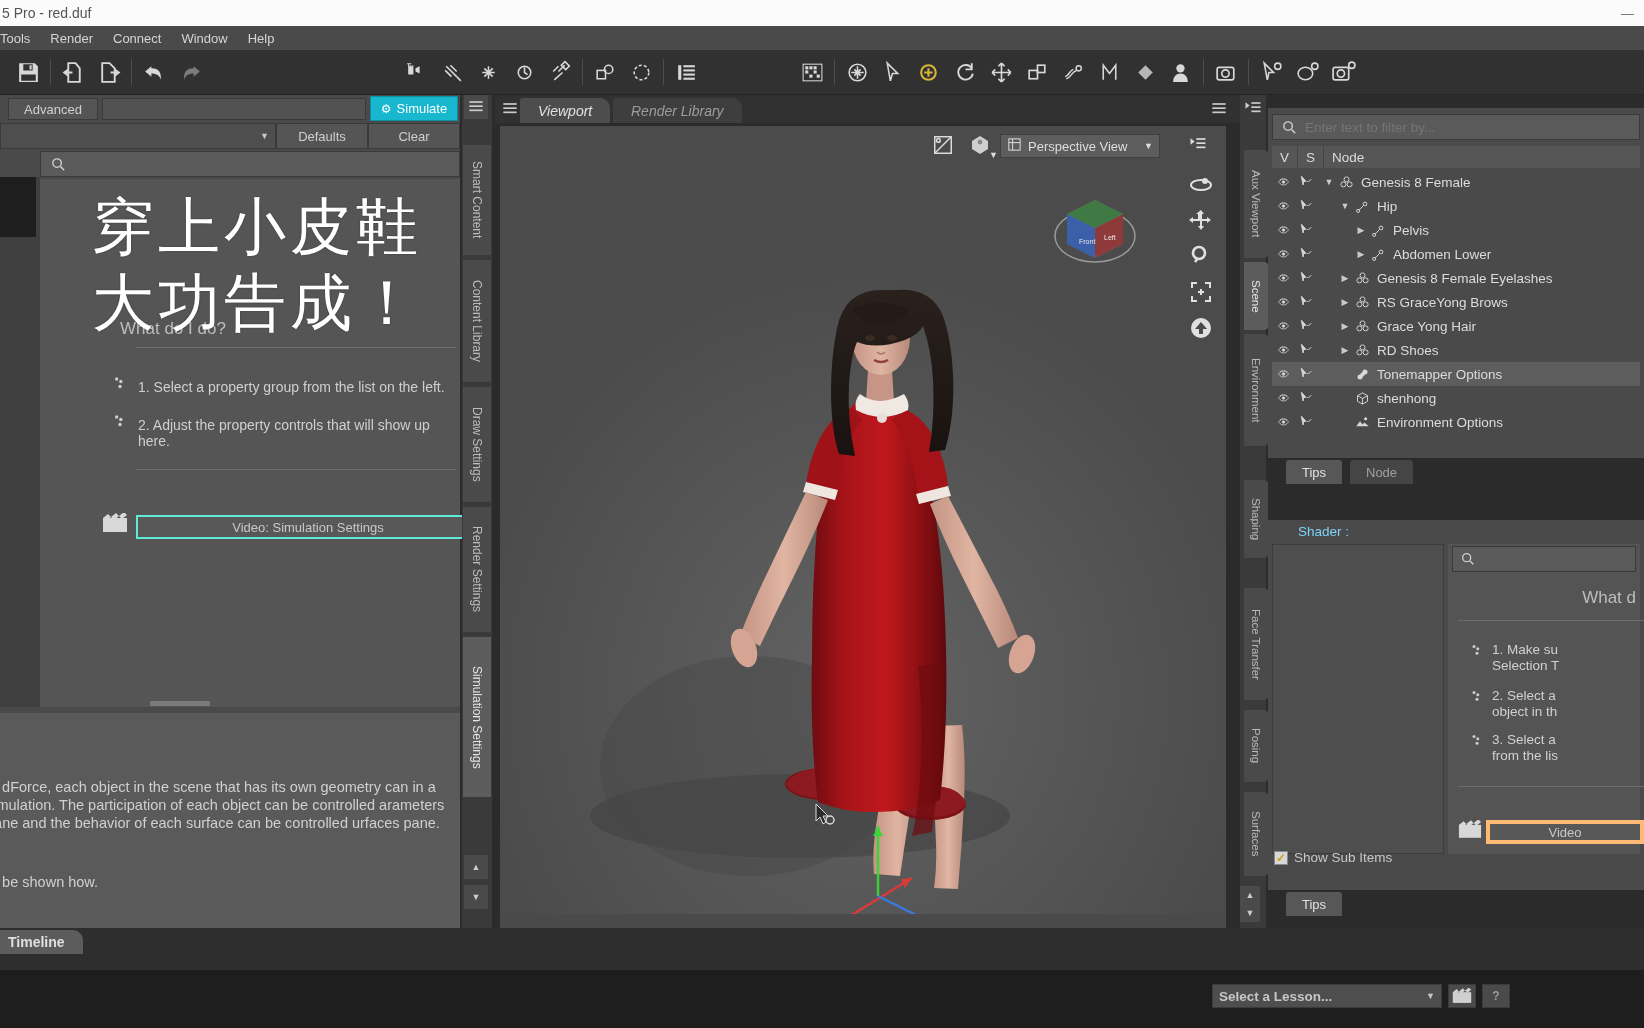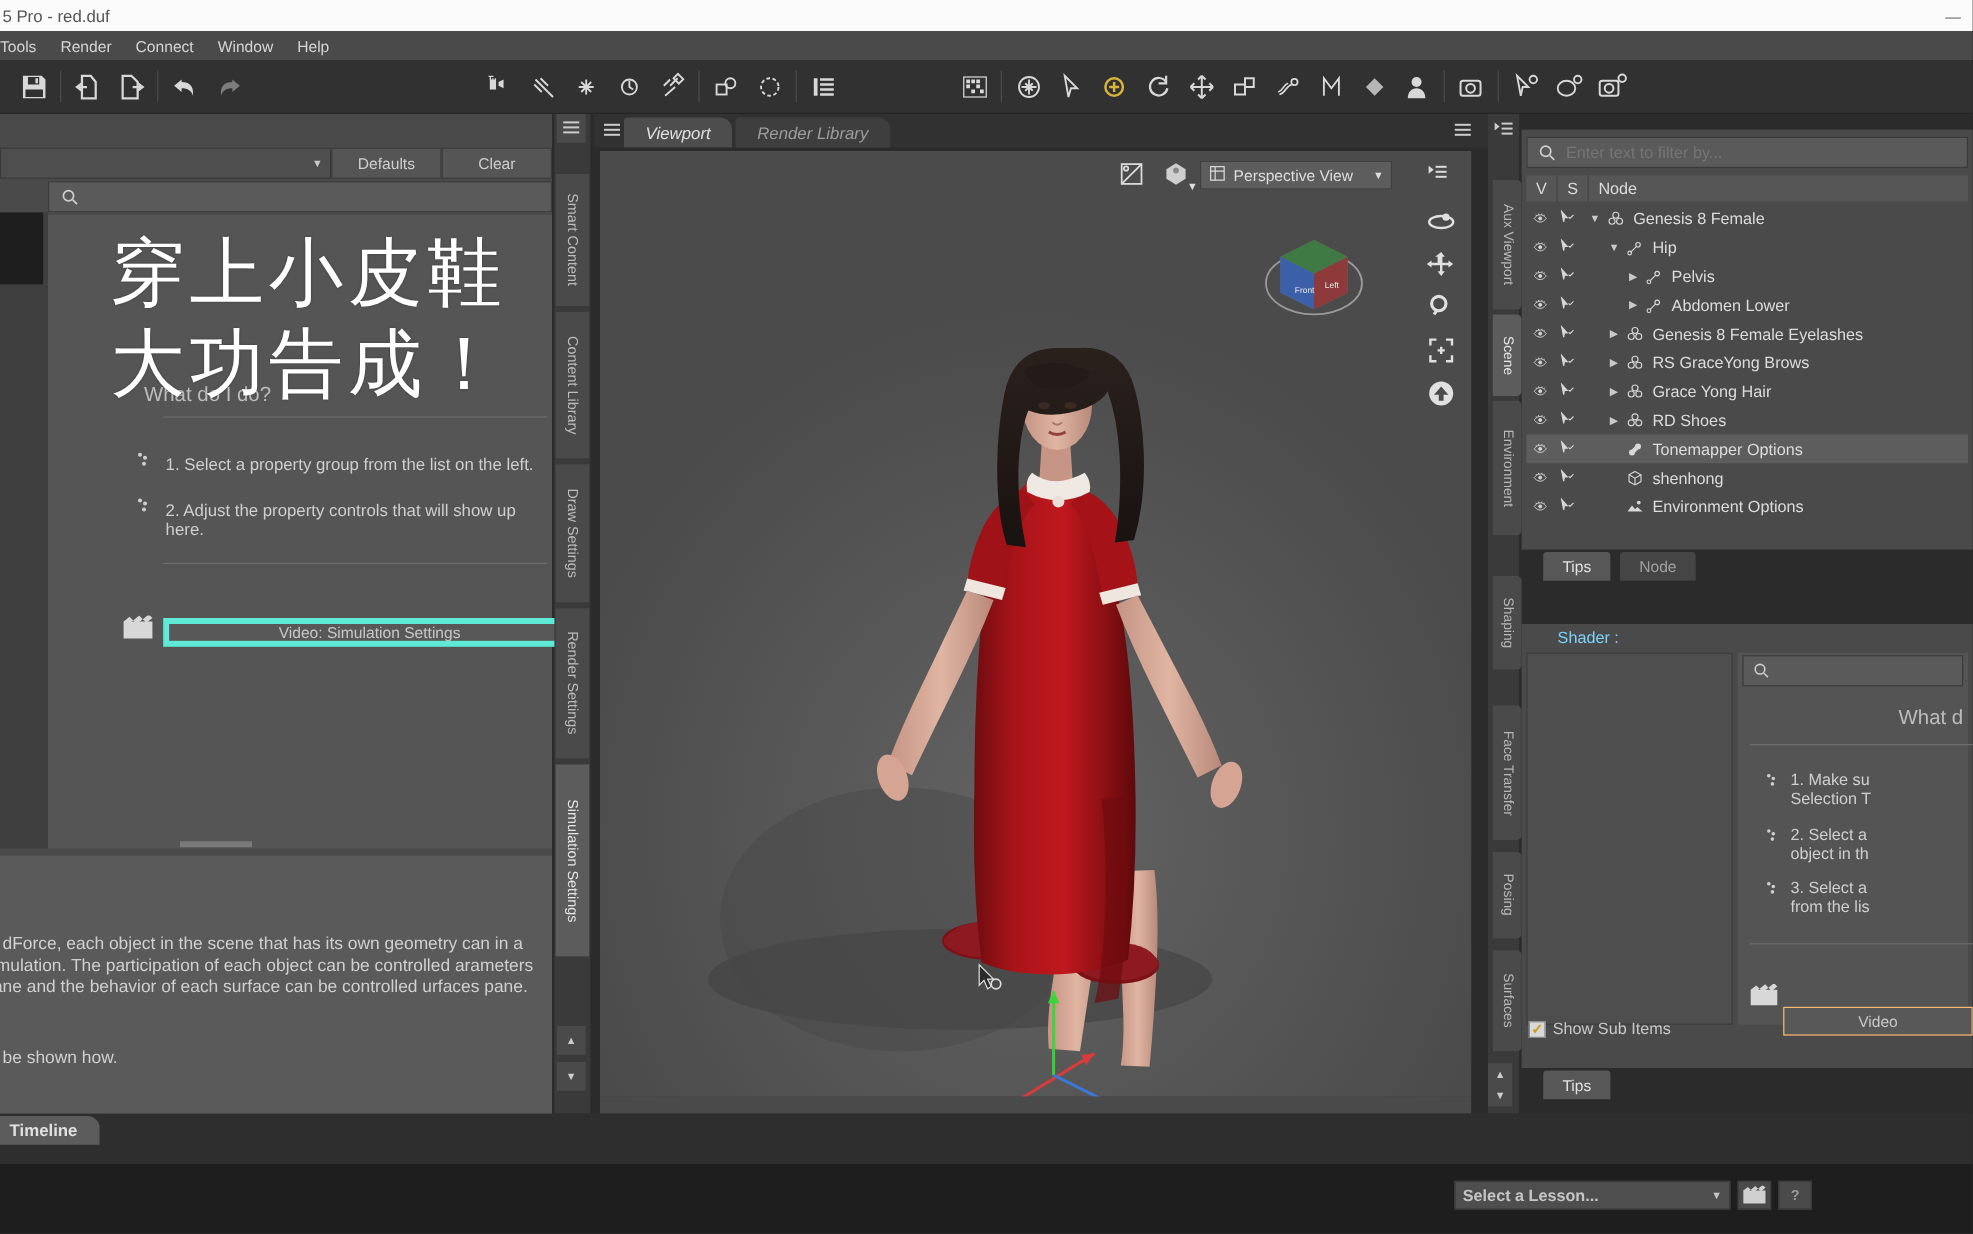--- a/index.html
+++ b/index.html
@@ -47,21 +47,21 @@
     background:#5a5a5a; border:1px solid #3a3a3a; display:flex; align-items:center; }
   .lp-search .mag { width:34px; display:flex; align-items:center; justify-content:center; }
   .lp-gutter { position:absolute; left:0; top:82px; width:40px; height:530px; background:#3f3f3f; }
   .lp-gutter .swatch { position:absolute; left:0; top:0; width:36px; height:60px; background:#1e1e1e; }
   .lp-body { position:absolute; left:40px; top:84px; width:420px; height:528px; background:#555; }
   .tips-q { position:absolute; left:80px; top:140px; font-size:17px; color:#bdbdbd; }
   .tips-hr { position:absolute; left:96px; width:320px; height:1px; background:#6d6d6d; }
   .tip-item { position:absolute; font-size:14px; color:#cfcfcf; }
   .tip-bullet { position:absolute; width:22px; height:22px; }
   .vid-btn { position:absolute; left:96px; width:344px; height:24px; background:#585858;
-    border:5px solid #5eead4; font-size:13px; display:flex; align-items:center; justify-content:center; }
+    border:2px solid #5eead4; font-size:13px; display:flex; align-items:center; justify-content:center; }
   .film { position:absolute; width:26px; height:20px; }
 
   .lp-scroll { position:absolute; left:40px; top:604px; width:420px; height:8px; }
   .lp-scroll i { position:absolute; left:110px; top:2px; width:60px; height:5px; background:#7a7a7a; }
 
   .lp-lower { position:absolute; left:0; top:618px; width:460px; height:290px; background:#5a5a5a; }
   .lp-lower-text { position:absolute; left:-14px; top:65px; width:460px; font-size:14.5px;
     line-height:18px; color:#d0d0d0; }
   .clickarrows { position:absolute; left:0; top:228px; width:450px; display:flex;
     align-items:center; gap:8px; font-size:13px; color:#cfcfcf; }
@@ -140,21 +140,21 @@
   .shaderpane { position:absolute; left:1268px; top:520px; width:376px; height:370px; background:#4a4a4a; }
   .sh-label { position:absolute; left:8px; top:4px; font-size:13.5px; color:#7dd3fc;margin-left:22px; }
   .sh-left { position:absolute; left:4px; top:24px; width:172px; height:310px; background:#4e4e4e; border:1px solid #3c3c3c; }
   .sh-right { position:absolute; left:180px; top:24px; width:192px; height:310px; background:#545454; }
   .sh-search { position:absolute; left:184px; top:26px; width:184px; height:26px; background:#5a5a5a;
     border:1px solid #3a3a3a; display:flex; align-items:center; }
   .sh-whatd { position:absolute; right:8px; top:68px; font-size:17px; color:#bdbdbd; }
   .sh-hr { position:absolute; left:190px; width:186px; height:1px; background:#6d6d6d; }
   .sh-tip { position:absolute; font-size:13.5px; line-height:16px; color:#d0d0d0; }
   .sh-vid { position:absolute; left:218px; top:300px; width:158px; height:24px; background:#585858;
-    border:1px solid #fdba74; font-size:13px; display:flex; align-items:center; justify-content:center;margin-top:19px; }
+    border:4px solid #fdba74; font-size:13px; display:flex; align-items:center; justify-content:center; }
   .subitems { position:absolute; left:6px; top:330px; display:flex; align-items:center; gap:6px; font-size:13.5px; }
   .chk { width:14px; height:14px; background:#d8d8d8; border:1px solid #888; color:#c8a01a;
     font-size:12px; display:flex; align-items:center; justify-content:center; font-weight:bold; }
 
   .tipsbar { position:absolute; left:1268px; top:892px; width:376px; height:24px; }
   .spin { position:absolute; left:1240px; top:886px; width:20px; height:36px; background:#4a4a4a;
     display:flex; flex-direction:column; }
   .spin div { flex:1; display:flex; align-items:center; justify-content:center; font-size:9px; color:#ccc; }
 
   
@@ -371,20 +371,28 @@
     <div class="tb-ico">
         <svg viewBox="0 0 24 24" fill="none" stroke="currentColor" stroke-width="1.6">
           <rect x="2" y="7" width="15" height="12" rx="2"></rect>
           <circle cx="9.5" cy="13" r="3.5"></circle>
           <circle cx="20" cy="5" r="3"></circle>
         </svg>
       </div>
   </div>
 
   <div class="leftpane">
+    <div class="lp-head">
+      <div class="btn btn-adv">Advanced</div>
+      <div class="lp-bar"></div>
+      <div class="btn btn-sim">
+        <span style="font-size:12px">⚙</span>
+        <span>Simulate</span>
+      </div>
+    </div>
     <div class="lp-row2">
       <div class="combo">
         <span></span>
         <span class="caret">▼</span>
       </div>
       <div class="btn">Defaults</div>
       <div class="btn">Clear</div>
     </div>
 
     <div class="lp-search">

